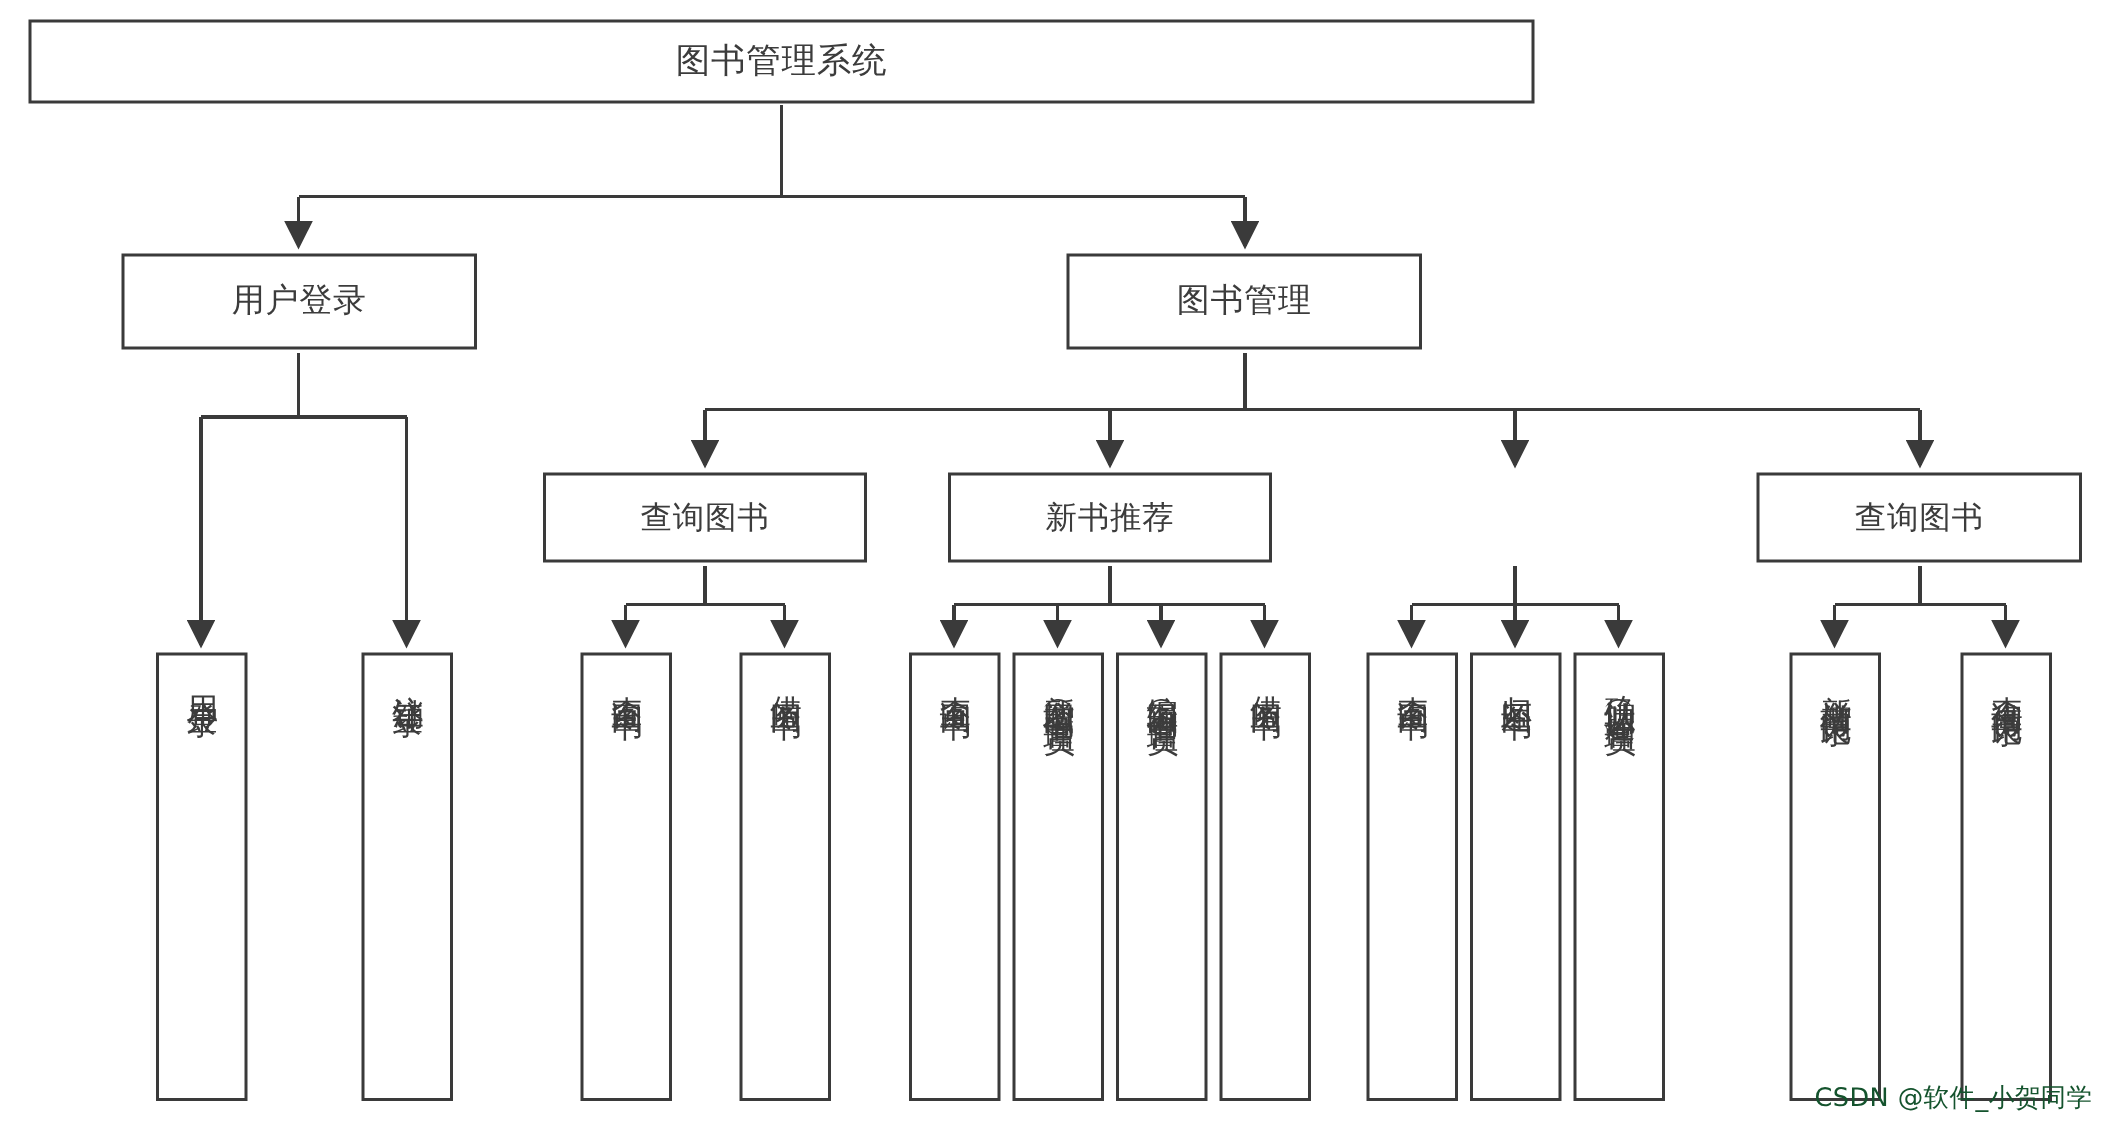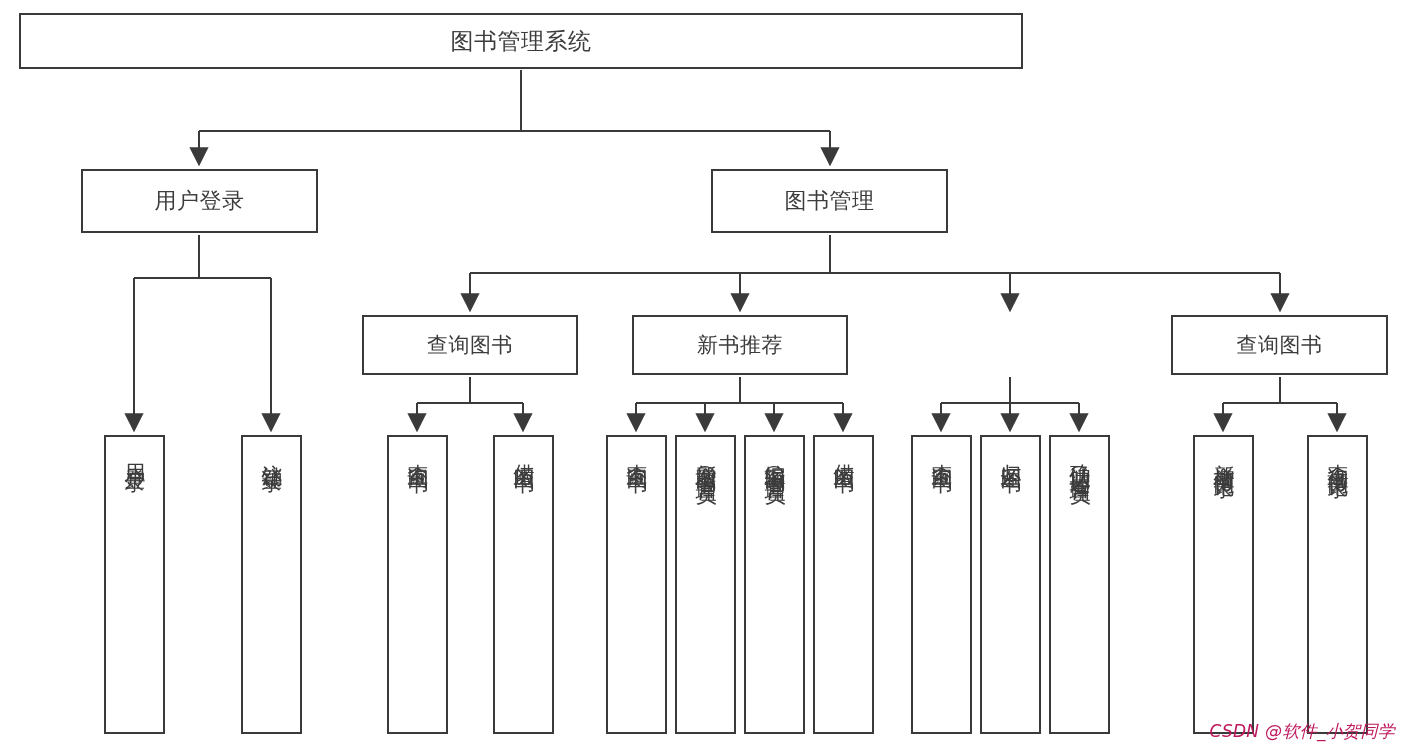--- a/index.html
+++ b/index.html
@@ -59,25 +59,24 @@
     letter-spacing: 3px;
     white-space: normal;
     line-height: 1;
     max-height: 285px;
   }
   .watermark {
     position: absolute;
     right: 10px;
     bottom: 4px;
     font-size: 17px;
-    color: #be185d;
+    color: #14532d;
     white-space: nowrap;
     letter-spacing: 0.3px;
     pointer-events: none;
-    font-style: italic;
   }
 </style>
 </head>
 <body>
 
 <div id="diagram-root">
 
   <svg id="tree-svg" viewBox="0 0 1405 747">
     <defs>
       <marker id="arrow" viewBox="0 0 12 12" refX="10.5" refY="6" markerWidth="8" markerHeight="8" orient="auto-start-reverse">

